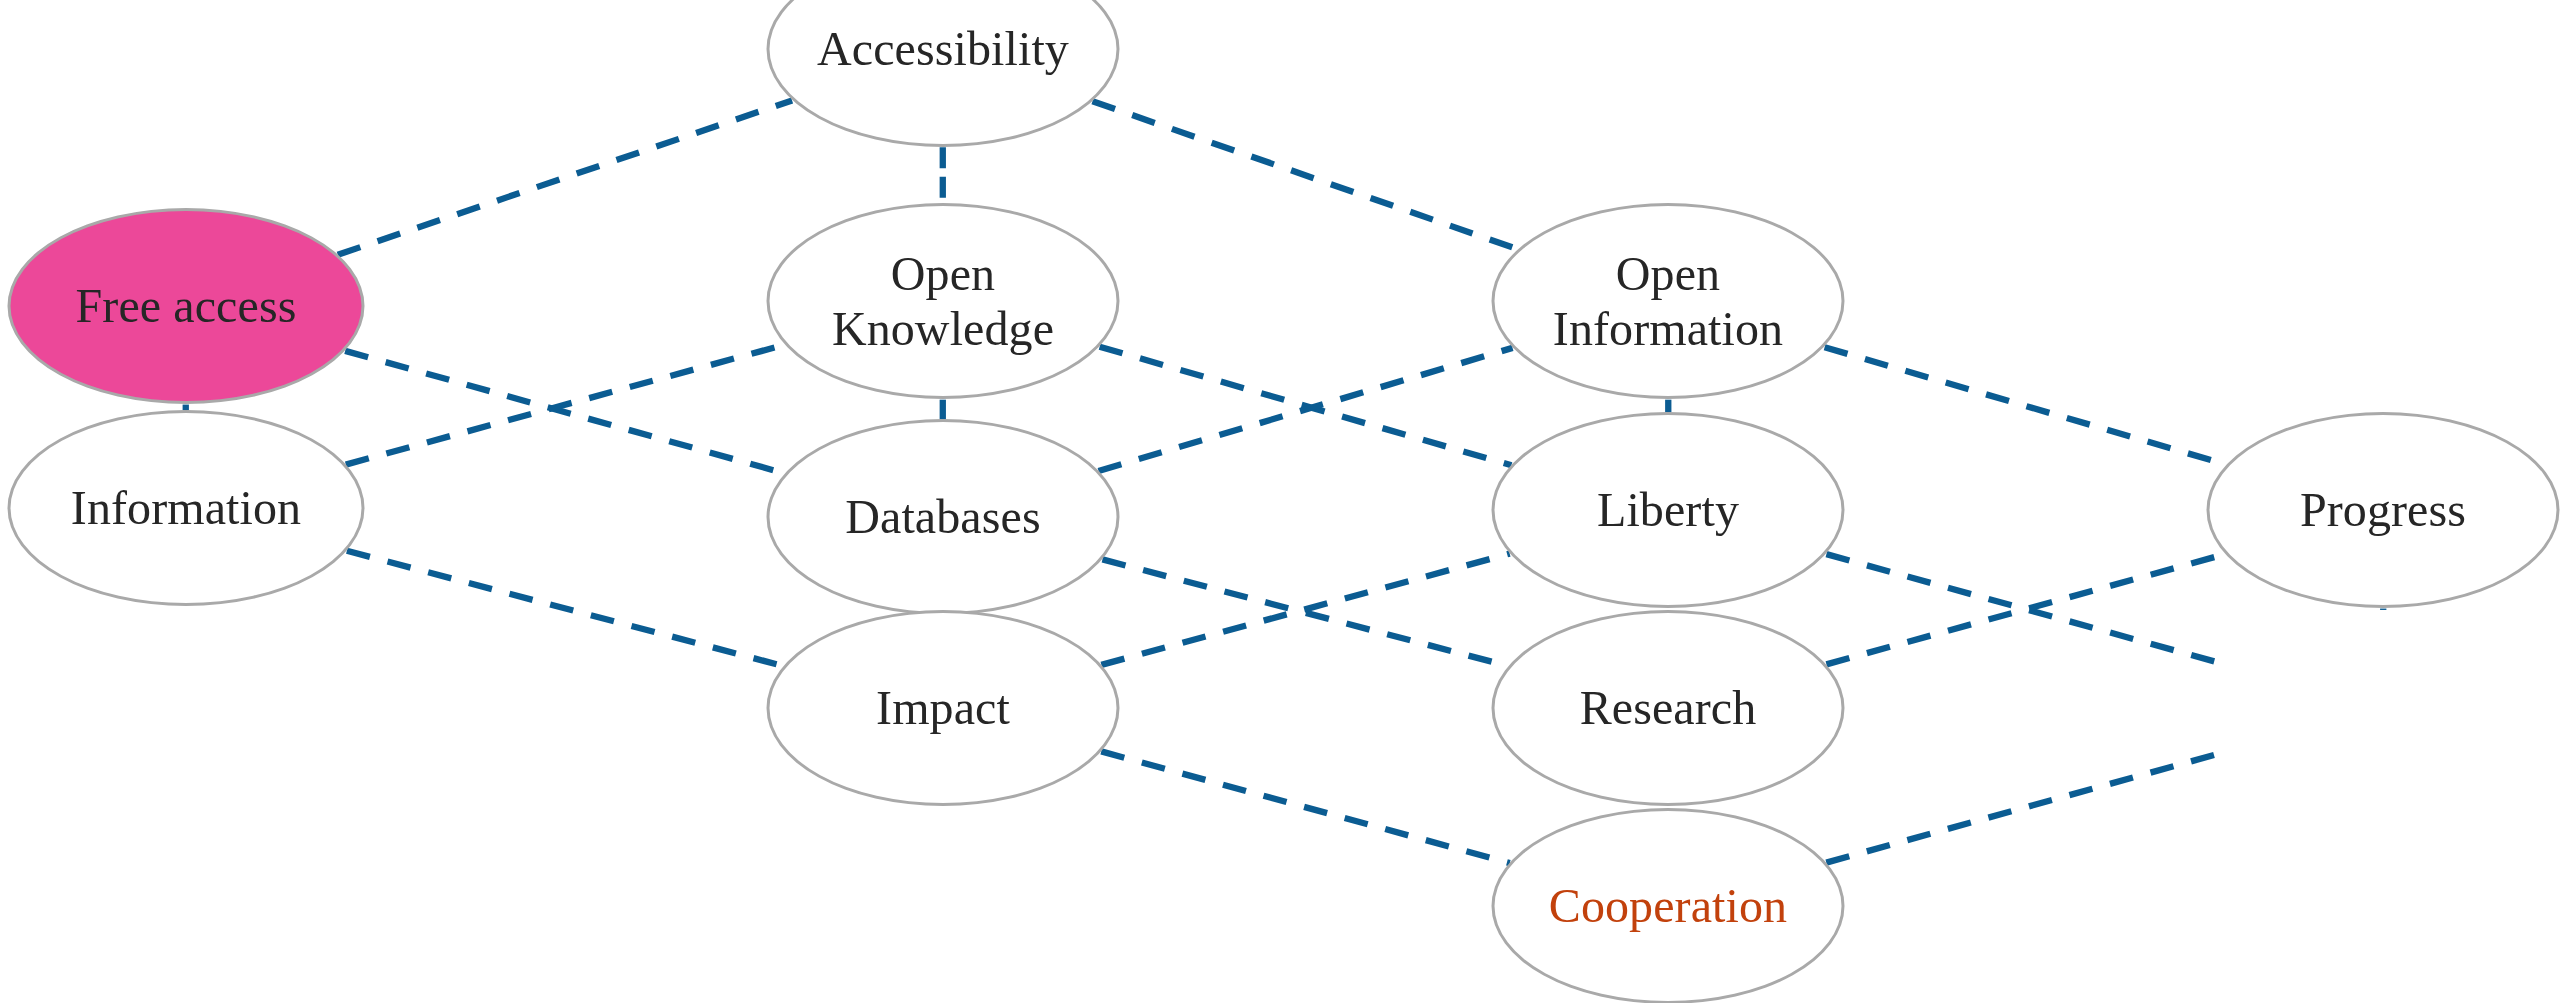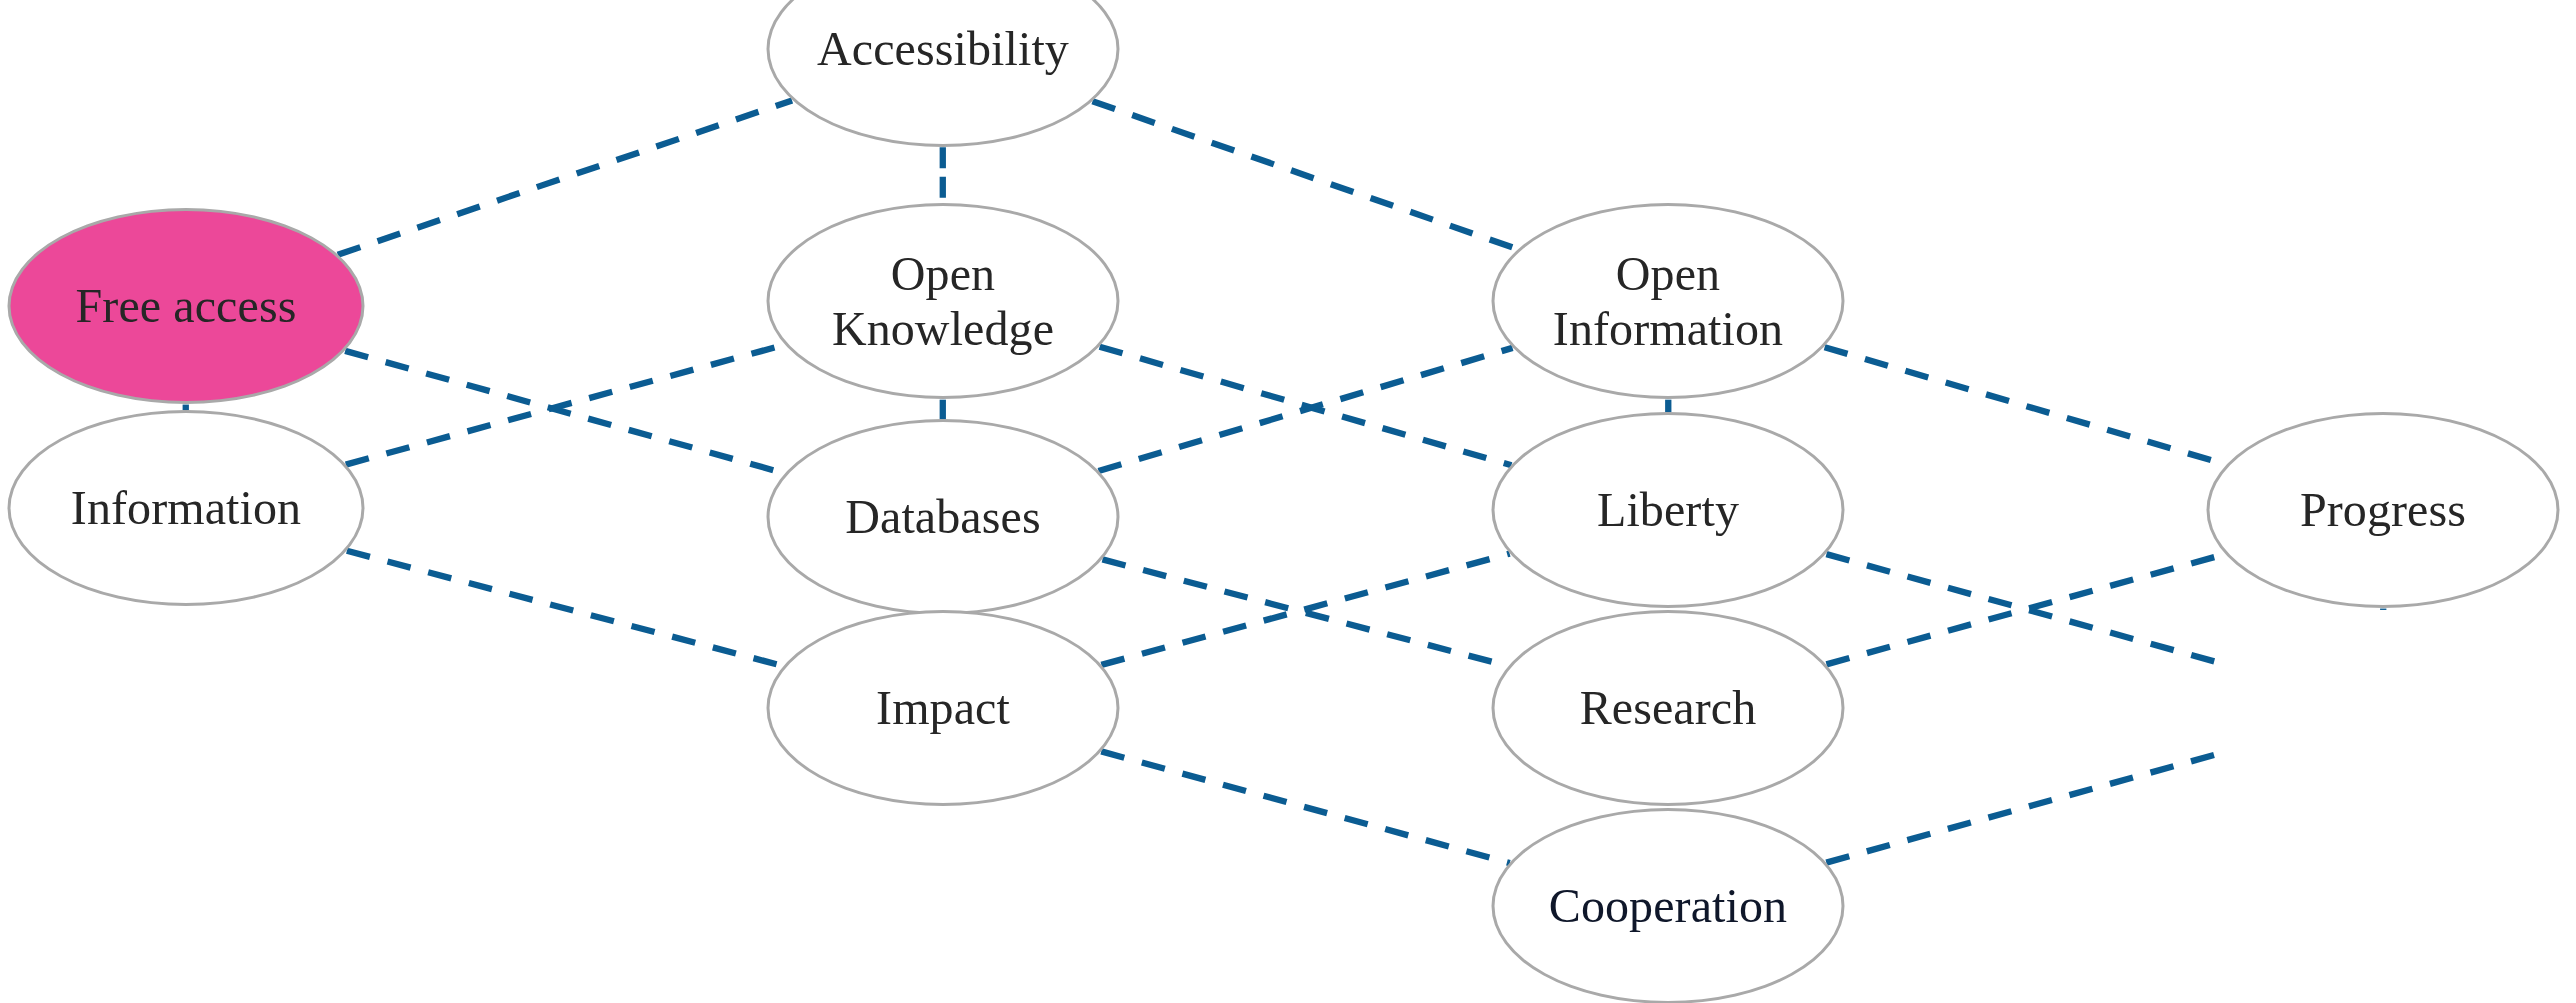--- a/index.html
+++ b/index.html
@@ -103,20 +103,20 @@
         <span class="node-label" style="color: rgb(38, 38, 38);">Open
 Information</span>
       </div>
       <div class="node" style="left: 1668px; top: 708px; width: 353px; height: 196px; border-color: rgb(169, 169, 169); border-width: 3.5px; background: rgb(255, 255, 255);">
         <span class="node-label" style="color: rgb(38, 38, 38);">Research</span>
       </div>
       <div class="node" style="left: 1668px; top: 510px; width: 353px; height: 196px; border-color: rgb(169, 169, 169); border-width: 3.5px; background: rgb(255, 255, 255);">
         <span class="node-label" style="color: rgb(38, 38, 38);">Liberty</span>
       </div>
       <div class="node" style="left: 1668px; top: 906px; width: 353px; height: 196px; border-color: rgb(169, 169, 169); border-width: 3.5px; background: rgb(255, 255, 255);">
-        <span class="node-label" style="color: #0f172a;">Cooperation</span>
+        <span class="node-label" style="color: #c2410c;">Cooperation</span>
       </div>
       <div class="node" style="left: 2383px; top: 510px; width: 353px; height: 196px; border-color: rgb(169, 169, 169); border-width: 3.5px; background: rgb(255, 255, 255);">
         <span class="node-label" style="color: rgb(38, 38, 38);">Progress</span>
       </div>
     </div>
 </div>
 
 
 </body></html>

